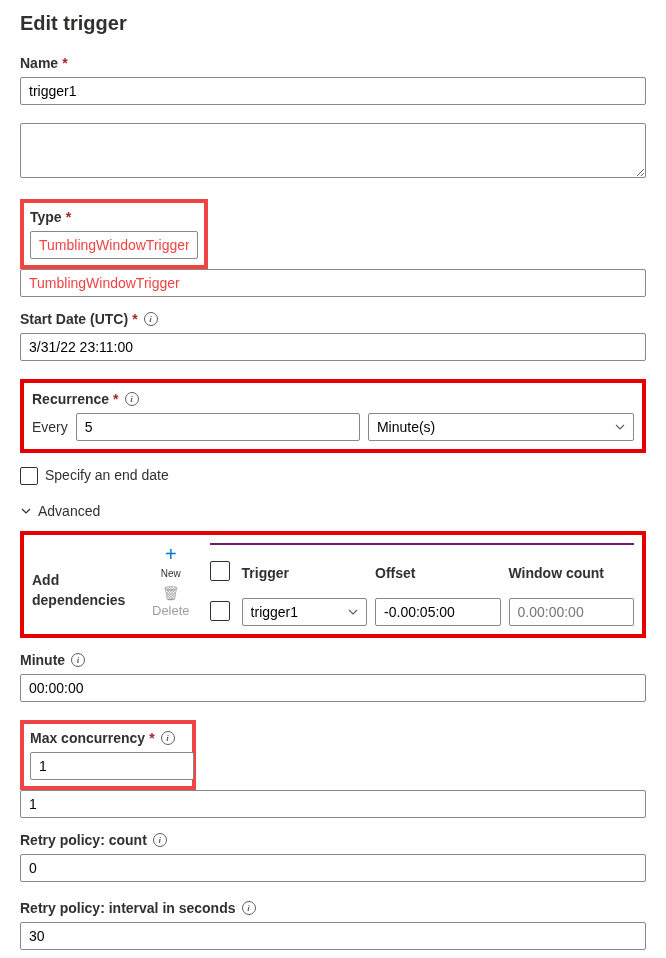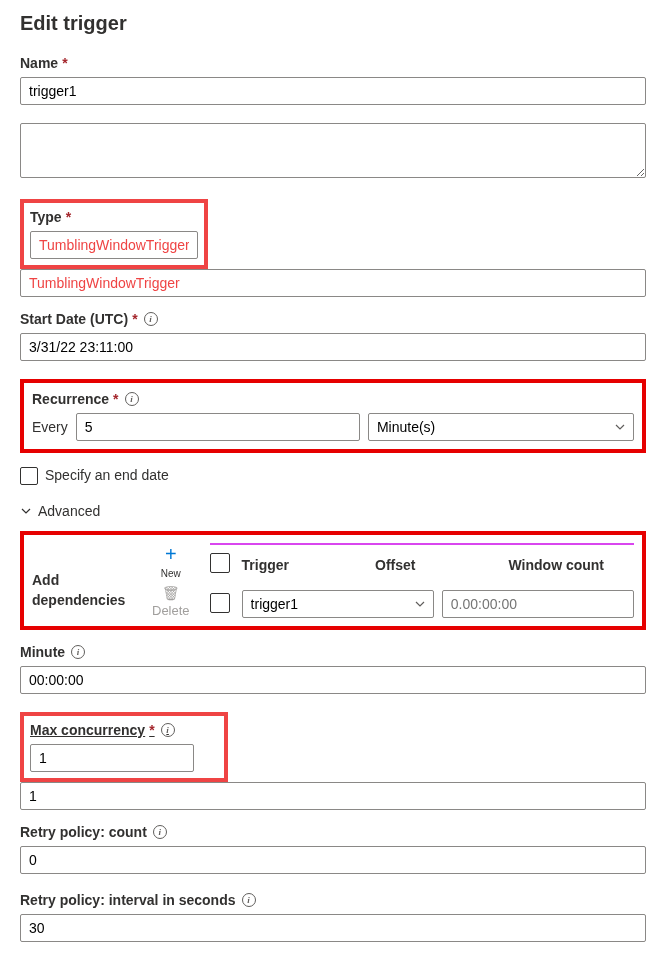--- a/index.html
+++ b/index.html
@@ -150,22 +150,22 @@
       color: #a19f9d;
       font-size: 14px;
       margin-top: 4px;
     }
     .deps-actions .delete-label {
       font-size: 13px;
       color: #a19f9d;
     }
     .deps-table {
       flex: 1;
-      border-top: 2px solid #d946ef;
-      padding-top: 8px;
+      border-top: 2px solid #701a75;
+      padding-top: 16px;
     }
     .deps-table-header {
       display: flex;
       align-items: center;
       gap: 8px;
       margin-bottom: 14px;
     }
     .deps-table-body {
       display: flex;
       align-items: center;
@@ -276,38 +276,41 @@
       <div class="deps-table-body">
         <div class="col-check"><span class="checkbox" style="width:20px;height:20px;"></span></div>
         <div class="col-trigger">
           <div class="select-wrap">
             <input type="text" class="deps-input" readonly="" value="trigger1" style="">
             <svg class="chevron-icon" width="12" height="12" viewBox="0 0 12 12">
                 <path d="M2 4 L6 8 L10 4" stroke="currentColor" stroke-width="1.2" fill="none"></path>
               </svg>
           </div>
         </div>
+        <div class="col-offset">
+          <input type="text" class="deps-input" value="-0.00:05:00" style="">
+        </div>
         <div class="col-window">
           <input type="text" class="deps-input deps-placeholder" placeholder="0.00:00:00" style="">
         </div>
       </div>
     </div>
   </div>
 </div>
 
 <div class="field">
   <div class="field-label">
     <span>Minute</span>
     <span class="info-icon">i</span>
   </div>
   <input type="text" class="text-input" value="00:00:00" style="">
 </div>
 
 <div style="margin-bottom:14px;">
-  <div class="highlight-inline" style="width:208px;text-decoration:underline;">
+  <div class="highlight-inline" style="width:176px;">
     <div class="field-label">
       <span>Max concurrency</span>
       <span class="required">*</span>
       <span class="info-icon">i</span>
     </div>
     <input type="text" class="text-input" style="width: 164px;" value="1">
   </div>
   <input type="text" class="text-input" style="margin-top: -36px; width: 100%; position: relative; z-index: -1;" value="1">
 </div>
 

